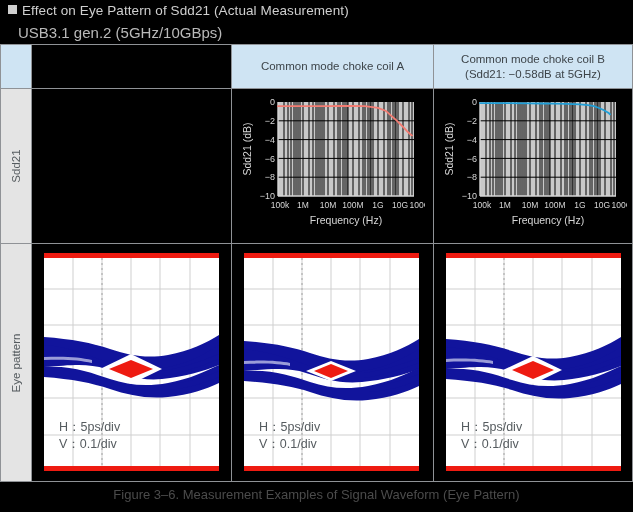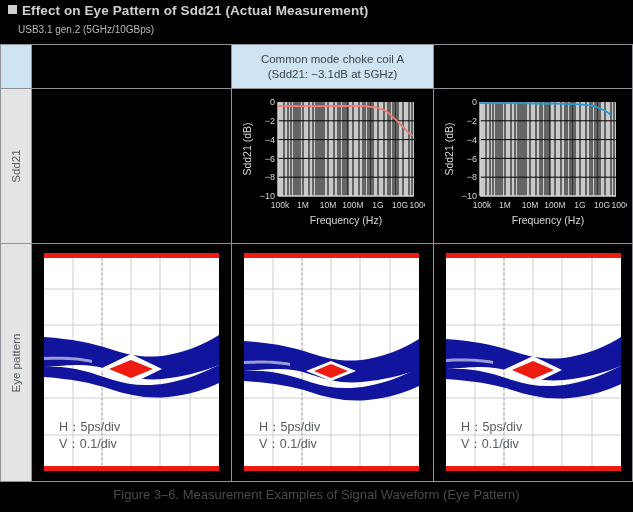--- a/index.html
+++ b/index.html
@@ -5,23 +5,23 @@
   html,body{margin:0;padding:0;background:#000;}
   body{
     width:633px;height:512px;overflow:hidden;
     font-family:"Liberation Sans","DejaVu Sans",sans-serif;
     background:#000;color:#cfcfcf;
   }
   .page{position:relative;width:633px;height:512px;background:#000;}
 
   
   .hdr{position:absolute;left:0;top:0;width:633px;height:44px;background:#000;}
-  .hdr-title{position:absolute;left:8px;top:3px;font-size:13.5px;color:#cfcfcf;letter-spacing:.1px;white-space:nowrap;font-weight:bold;}
+  .hdr-title{position:absolute;left:8px;top:3px;font-size:13.5px;color:#cfcfcf;letter-spacing:.1px;white-space:nowrap;}
   .hdr-bullet{display:inline-block;width:9px;height:9px;background:#cfcfcf;margin-right:5px;vertical-align:1px;}
-  .hdr-sub{position:absolute;left:18px;top:24px;font-size:10px;color:#b9b9b9;white-space:nowrap;}
+  .hdr-sub{position:absolute;left:18px;top:24px;font-size:15px;color:#b9b9b9;white-space:nowrap;}
 
   
   .tbl{position:absolute;left:0;top:44px;width:633px;height:438px;background:#000;}
   .rule-h{position:absolute;background:#8f9296;height:1px;left:0;width:633px;}
   .rule-v{position:absolute;background:#8f9296;width:1px;top:0;height:438px;}
 
   .colhdr{position:absolute;top:1px;height:43px;background:#cfe4f3;color:#3d4449;
           display:flex;flex-direction:column;align-items:center;justify-content:center;
           font-size:11.5px;line-height:15px;text-align:center;}
   .corner{position:absolute;left:1px;top:1px;width:30px;height:43px;background:#cfe4f3;}
@@ -64,21 +64,24 @@
     <div class="rule-h" style="top:437px;"></div>
     <div class="rule-v" style="left:0;"></div>
     <div class="rule-v" style="left:31px;"></div>
     <div class="rule-v" style="left:231px;"></div>
     <div class="rule-v" style="left:433px;"></div>
     <div class="rule-v" style="left:632px;"></div>
 
     <div class="corner"></div>
     <div class="colhdr" style="left:232px;width:201px;justify-content:center;">
       <div>Common mode choke coil A</div>
-      <div>(Sdd21: −3.1dB at 5GHz)</div>
+    </div>
+    <div class="colhdr" style="left:434px;width:198px;">
+      <div>Common mode choke coil B</div>
+      <div>(Sdd21: −0.58dB at 5GHz)</div>
     </div>
 
     <div class="rowlbl" style="top:45px;height:154px;">
       <span>Sdd21</span>
     </div>
     <div class="rowlbl" style="top:200px;height:237px;">
       <span>Eye pattern</span>
     </div>
 
     <div class="cell" style="left:32px;top:45px;width:199px;height:154px;"></div>

